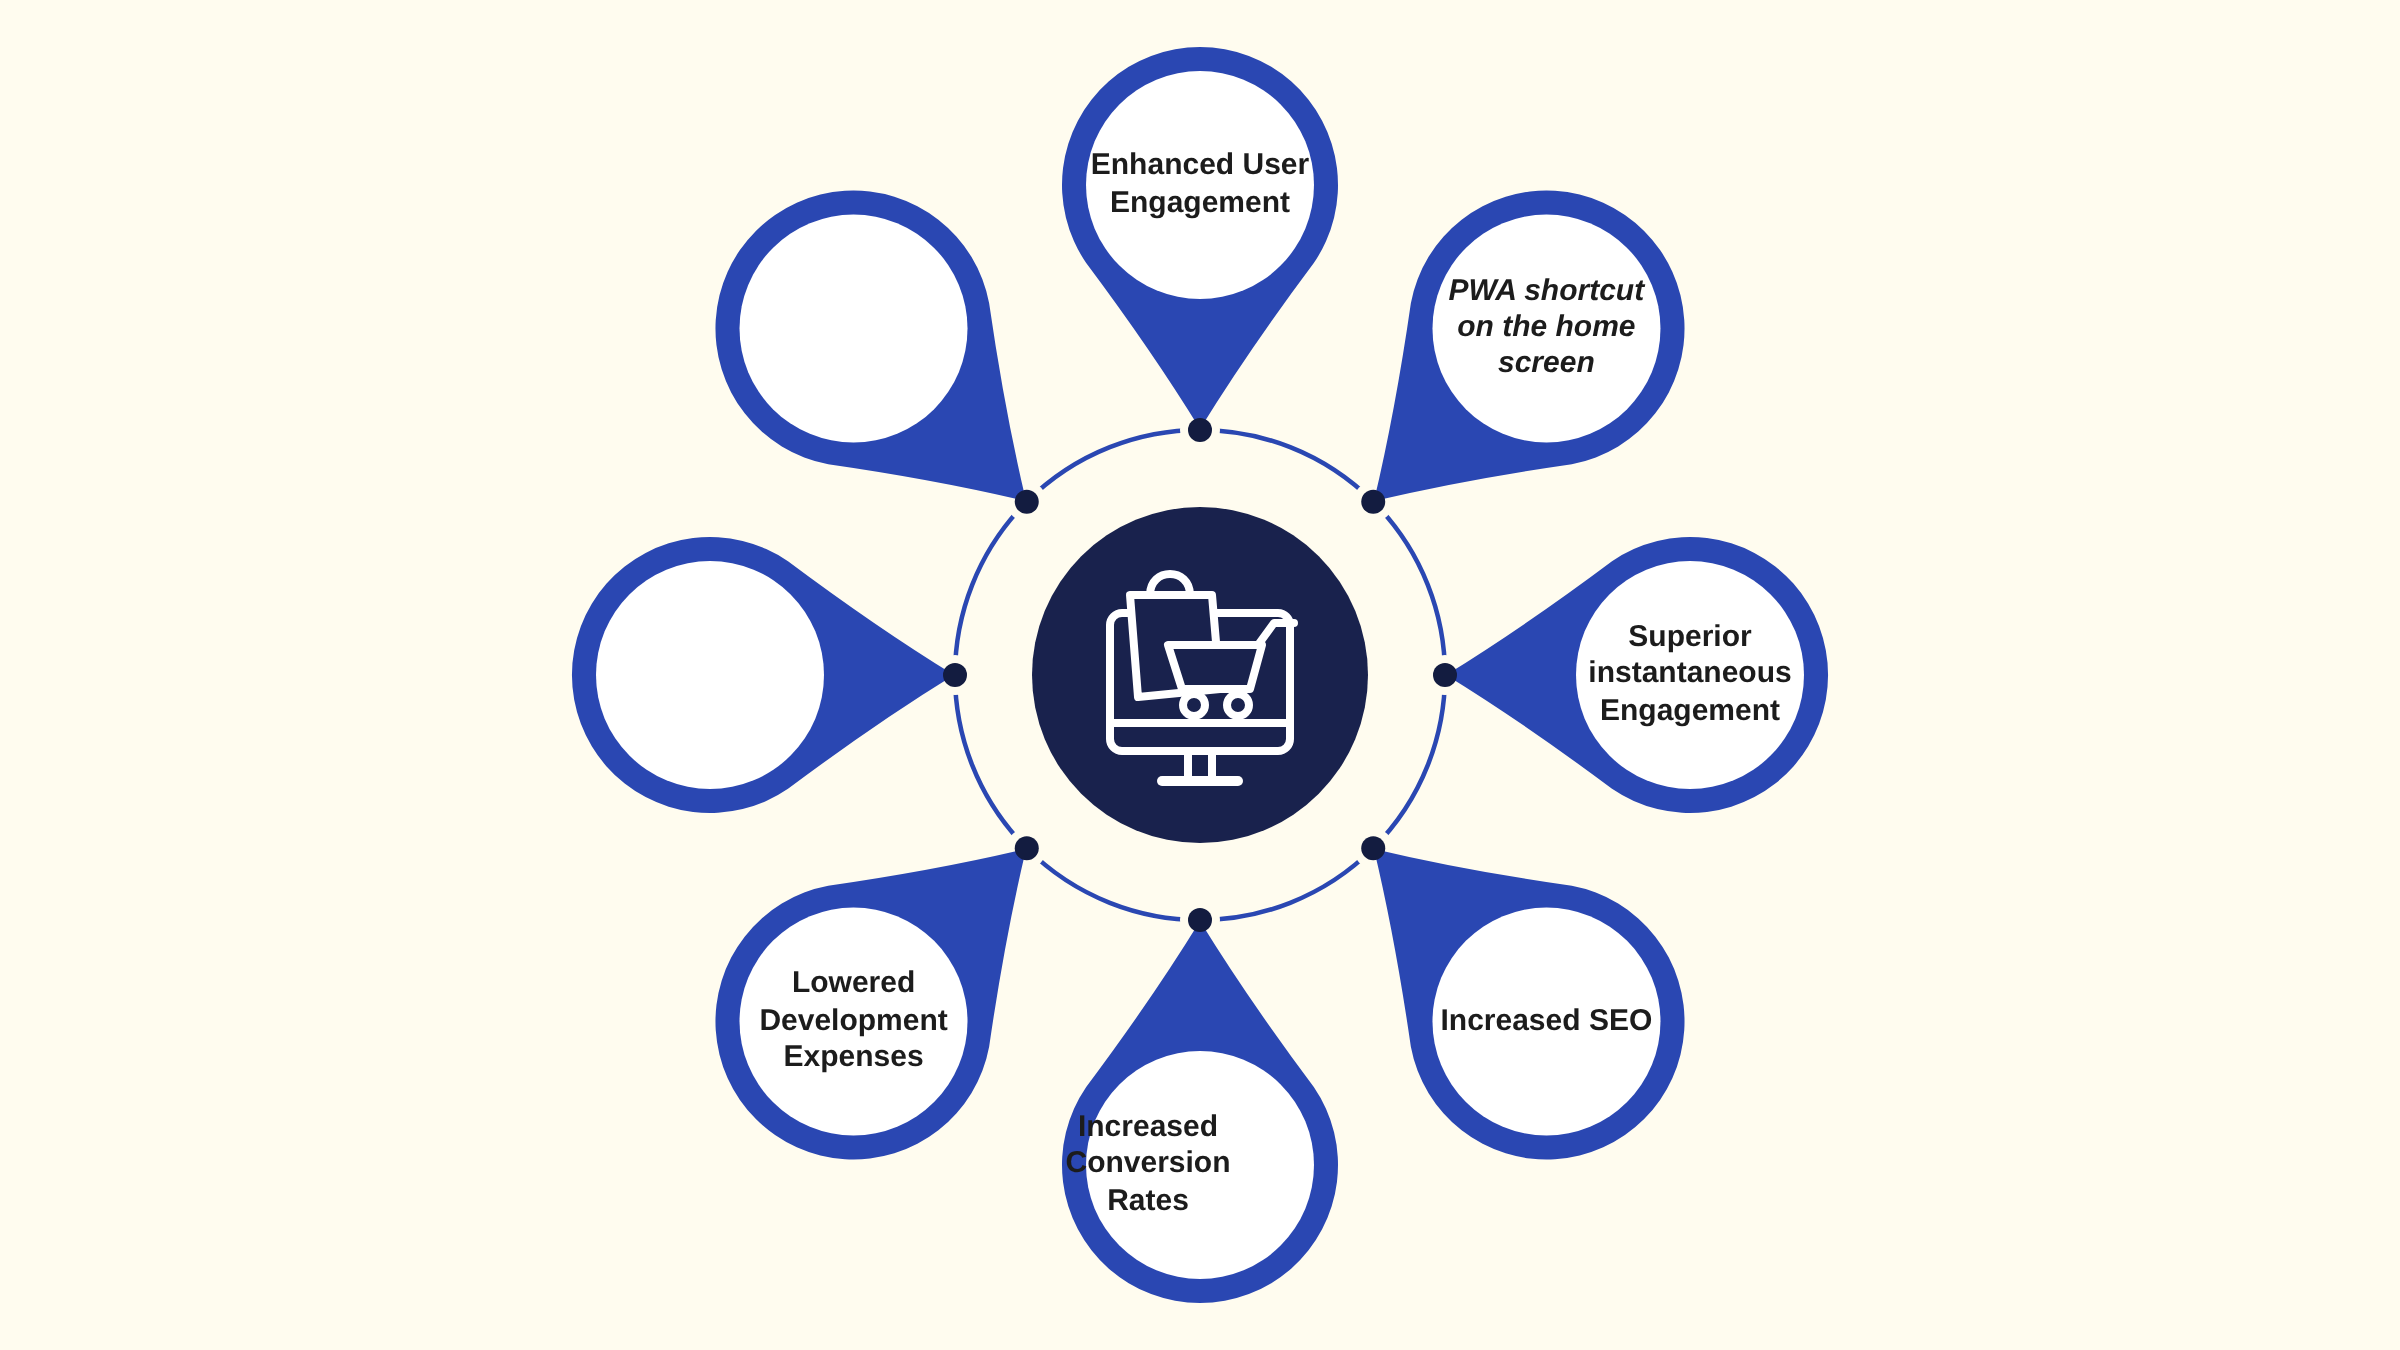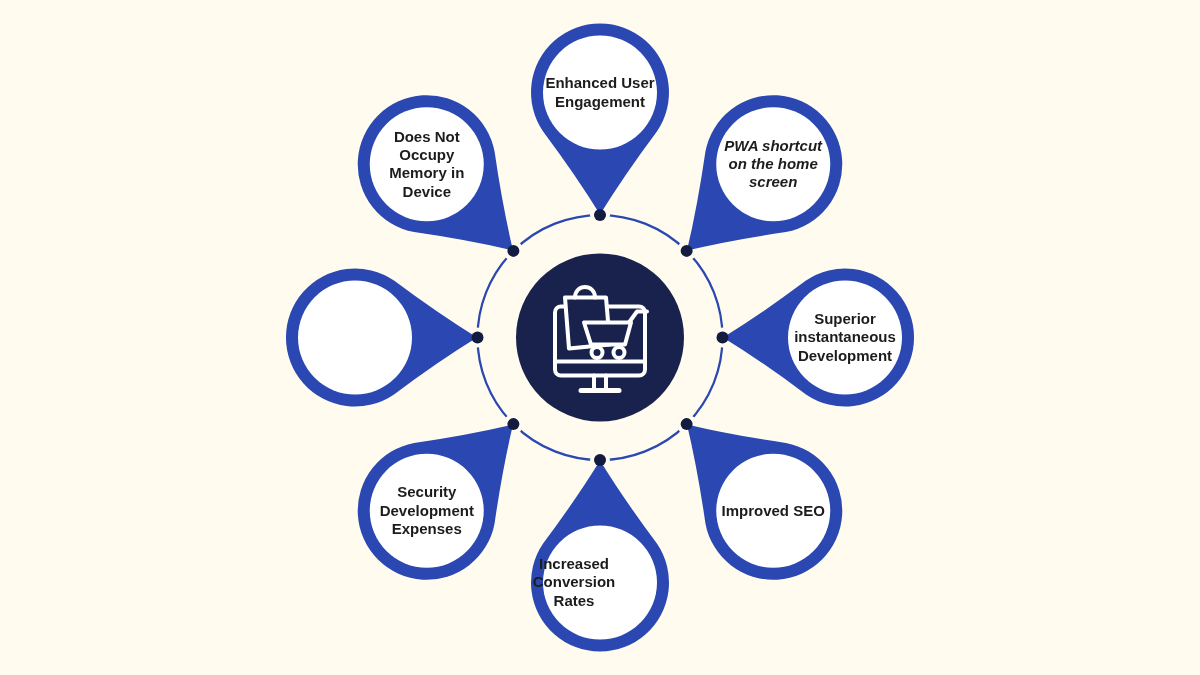--- a/index.html
+++ b/index.html
@@ -119,24 +119,23 @@
       <path class="icon-fill" d="M -16 -15 L 31 -15 L 25 7 L -9 7 Z"></path>
       <circle class="icon-fill" cx="-3" cy="15" r="5.5"></circle>
       <circle class="icon-fill" cx="19" cy="15" r="5.5"></circle>
     </g>
   </svg>
 
   <div class="petal-label" style="left:545px; top:34.5px;">Enhanced User Engagement</div>
 
   <div class="petal-label" style="left:718.2px; top:106.3px;font-style:italic;">PWA shortcut on the home screen</div>
 
-  <div class="petal-label" style="left:790px; top:279.5px;">Superior instantaneous Development</div>
+  <div class="petal-label" style="left:790px; top:279.5px;">Superior instantaneous Engagement</div>
 
-  <div class="petal-label" style="left:718.2px; top:452.7px;">Improved SEO</div>
+  <div class="petal-label" style="left:718.2px; top:452.7px;">Increased SEO</div>
 
   <div class="petal-label" style="left:519px; top:524.5px;">Increased Conversion Rates</div>
 
-  <div class="petal-label" style="left:371.8px; top:452.7px;">Security Development Expenses</div>
+  <div class="petal-label" style="left:371.8px; top:452.7px;">Lowered Development Expenses</div>
 
 
-  <div class="petal-label" style="left:371.8px; top:106.3px;">Does Not Occupy Memory in Device</div>
 
 </div>
 
 </body></html>

